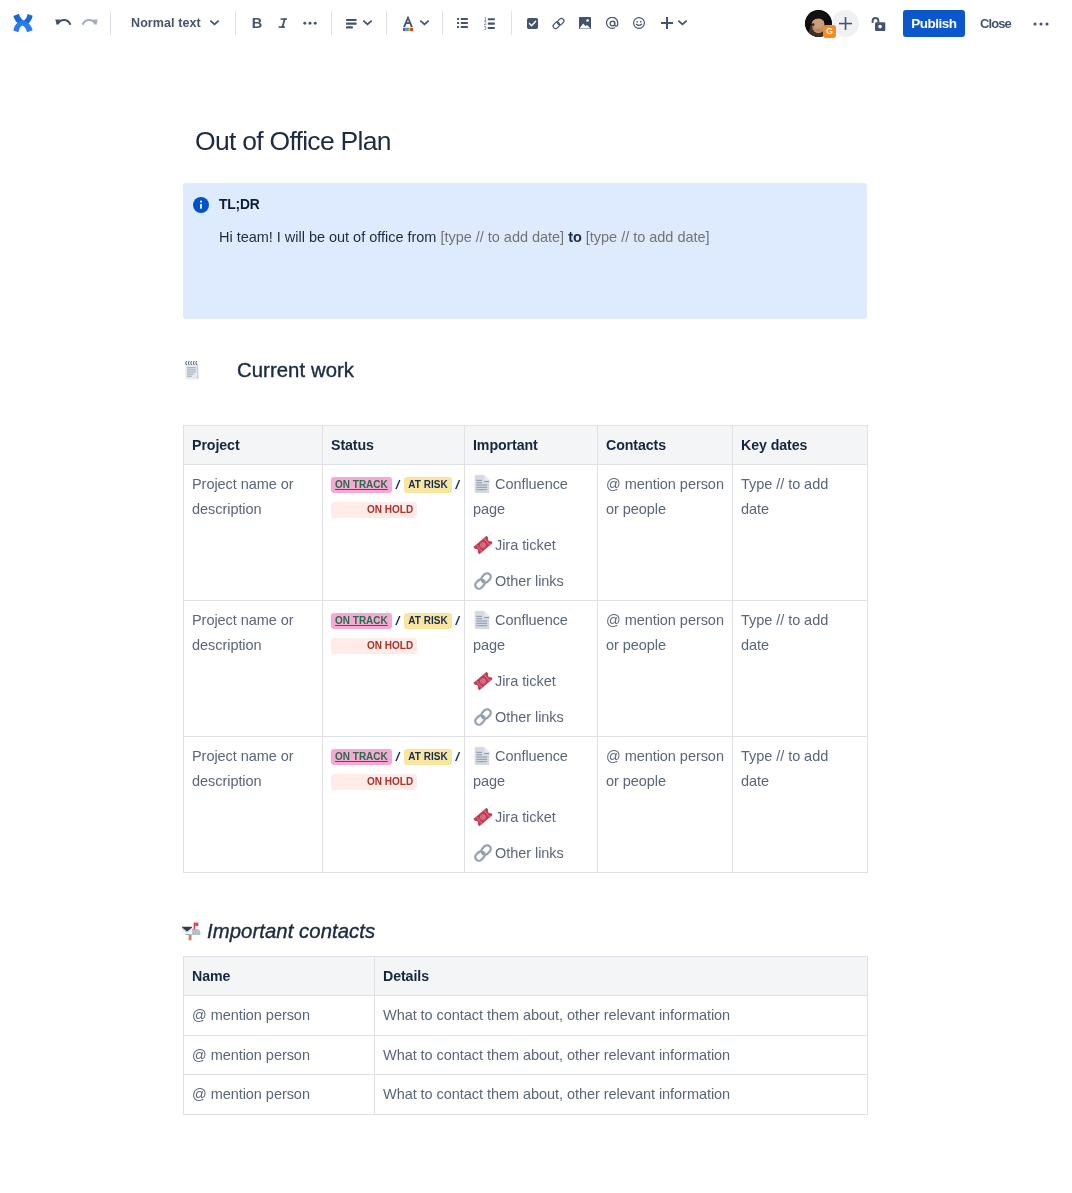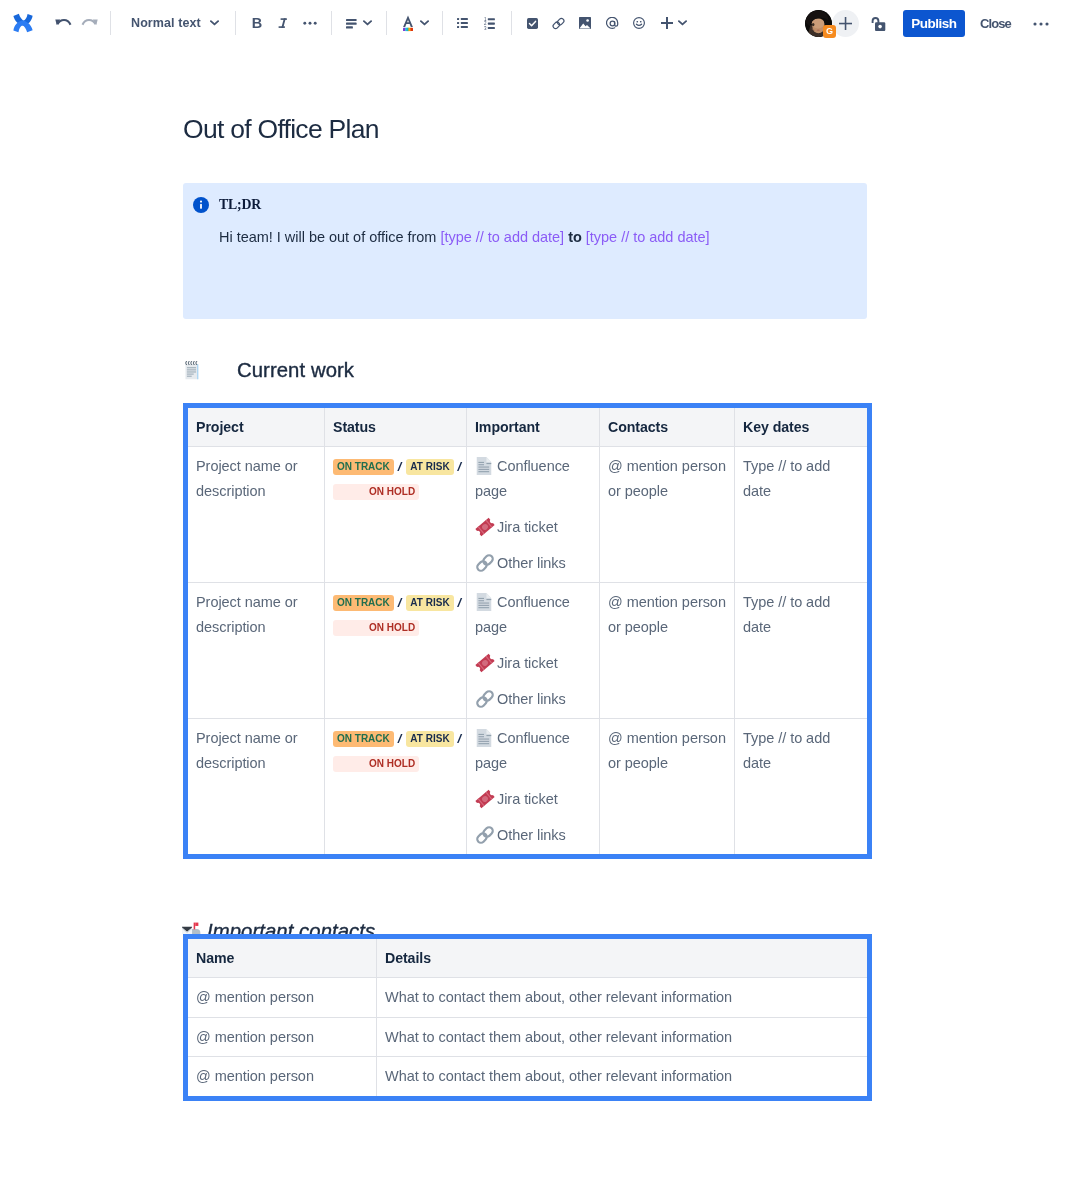--- a/index.html
+++ b/index.html
@@ -60,66 +60,67 @@
     background:transparent; color:#44546F; font-size:13px; font-weight:700;
     border:none; border-radius:3px; height:27px; padding:0;
     cursor:pointer; font-family:"Liberation Sans", sans-serif;
     letter-spacing:-0.9px; line-height:27px;
   }
 
   
   .doc { position:absolute; left:183px; top:0; width:684px; }
   .doc-title {
     font-size:26.5px; line-height:32px; font-weight:400; color:#1C2B41;
-    margin:0; padding:0; letter-spacing:-0.72px;
+    margin:12px; padding:0; letter-spacing:-0.72px;
     position:absolute; left:0; top:113px;
   }
   .panel {
     position:absolute; left:0; top:183px; width:684px; height:136px;
     background:#DEEBFF; border-radius:3px; padding:12px 8px 12px 16px;
   }
   .panel-icon { position:absolute; left:10px; top:14px; width:16px; height:16px; }
   .panel-body { margin-left:20px; }
-  .panel-h { font-size:13.8px; font-weight:700; line-height:20px; color:#0C1B3A; margin:0 0 10px 0; letter-spacing:-0.15px;font-family:Liberation Serif, serif; }
+  .panel-h { font-size:13.8px; font-weight:700; line-height:20px; color:#0C1B3A; margin:0 0 10px 0; letter-spacing:-0.15px; }
   .panel-p { font-size:14.5px; line-height:24.6px; color:#1C2B41; margin:0 0 10.2px 0; letter-spacing:-0.02px; }
   .panel-p:last-child { margin-bottom:0; }
-  .ph { color:#8b5cf6;text-align:center; }
+  .ph { color:#737373;text-align:center; }
 
   .section-h {
     font-size:20.3px; line-height:24px; font-weight:400; color:#1C2B41;
     -webkit-text-stroke:0.38px #1C2B41;
     margin:0; position:absolute; left:0; letter-spacing:0.08px;
     display:flex; align-items:center; gap:6px;
   }
   .sec-emoji { display:inline-flex; width:18px; height:18px; align-items:center; justify-content:center; }
   .sec-emoji svg { display:block; }
 
   table.ctable {
     position:absolute; left:0; border-collapse:collapse; table-layout:fixed;
-    border:5px solid #3b82f6;
+    border:1px solid #3b82f6;
+    margin-top:22px;
   }
   table.ctable th, table.ctable td {
     border:1px solid #DFE1E6; text-align:left; vertical-align:top;
     padding:7px 8px 7px 8px;
   }
   table.ctable th {
     background:#F4F5F7; font-size:14.2px; font-weight:700; color:#15273F;
     line-height:24px; padding-top:7px; padding-bottom:7px; letter-spacing:-0.08px;
   }
   table.ctable td { font-size:14.5px; line-height:24.5px; color:#5A6779; letter-spacing:-0.05px; }
   .res-item { margin:0 0 11.5px 0; line-height:24.5px; }
   .res-item:last-child { margin-bottom:0; }
   .res-emoji { display:inline-flex; width:20px; height:20px; vertical-align:-5px; margin-right:2px; align-items:center; justify-content:center; }
   .res-emoji svg { display:block; }
   .lz {
     display:inline-block; border-radius:3px; padding:1px 4px 1px 4px;
     font-size:10px; font-weight:700; line-height:14px;
     letter-spacing:0px; vertical-align:1px; white-space:nowrap;
   }
-  .lz-green { background:#fdba74; color:#216E4E; }
+  .lz-green { background:#f9a8d4; color:#216E4E;text-decoration:underline; }
   .lz-yellow { background:#F8E6A0; color:#172B4D; }
   .lz-red { background:#FFECE8; color:#AE2E24;padding-left:36px; }
   .lz-sep { color:#172B4D; font-weight:700; font-style:italic; font-size:13px; margin:0 5px 0 4px; }
   .status-cell { line-height:25px; }
   .status-line { line-height:25px; white-space:nowrap; }
 </style>
 </head>
 <body>
 
 <div class="toolbar">

